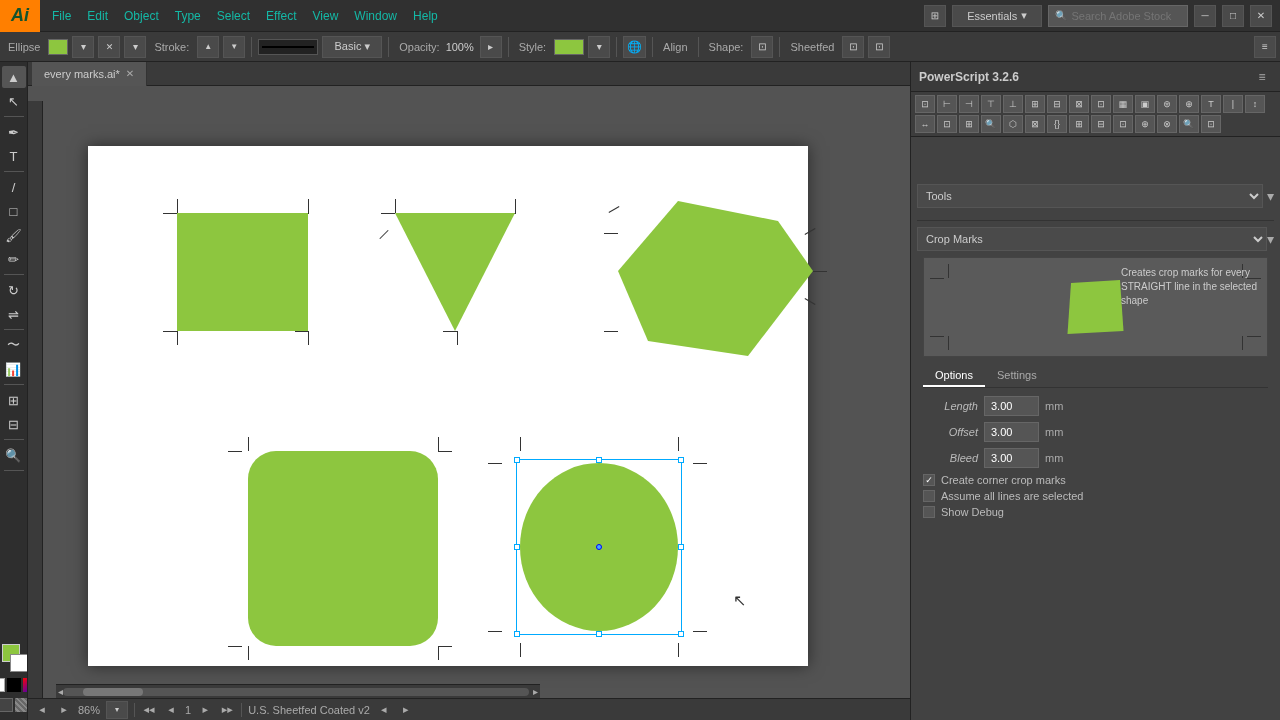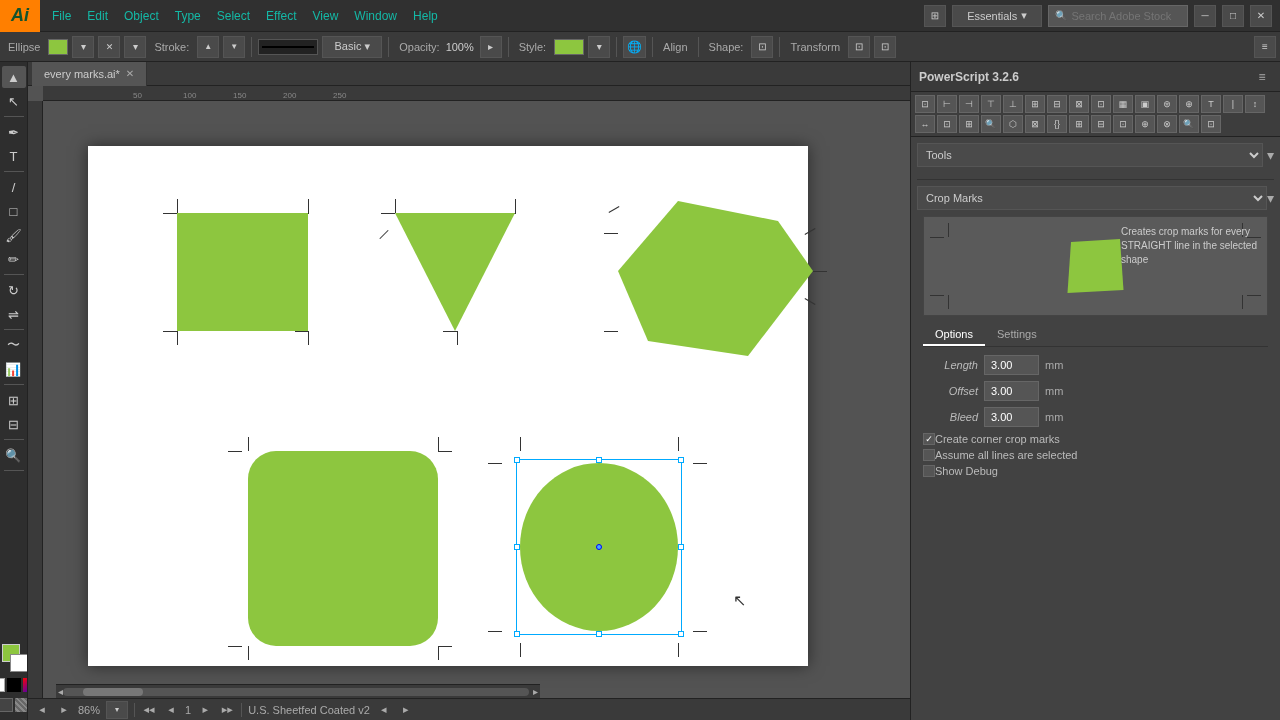--- a/index.html
+++ b/index.html
@@ -138,21 +138,21 @@
       background: #3d3d3d; border-bottom: 1px solid #222; padding: 3px 4px; display: flex; flex-wrap: wrap; gap: 2px;
     }
     .ps-btn {
       width: 20px; height: 18px; background: #555; border: 1px solid #666;
       display: flex; align-items: center; justify-content: center; color: #ccc;
       font-size: 9px; cursor: pointer;
     }
 
     
     #tools-section { padding: 6px; }
-    .section-row { display: flex; align-items: center; gap: 4px; margin-bottom: 6px; }
+    .section-row { display: flex; align-items: center; gap: 4px; margin-bottom: 6px; margin-top: 41px; }
     .section-select {
       flex: 1; height: 24px; background: #4a4a4a; border: 1px solid #555;
       color: #ccc; font-size: 11px; padding: 0 4px; cursor: pointer;
     }
 
     
     #crop-section { padding: 6px; }
     .crop-header-row { display: flex; align-items: center; justify-content: space-between; margin-bottom: 6px; }
 
     
@@ -179,21 +179,21 @@
     #options-fields { padding: 0 6px; }
     .field-row { display: flex; align-items: center; margin-bottom: 6px; gap: 6px; }
     .field-label { color: #bbb; font-size: 11px; width: 55px; text-align: right; font-style: italic; }
     .field-input {
       width: 55px; height: 20px; background: #555; border: 1px solid #666;
       color: #fff; font-size: 11px; text-align: left; padding: 0 6px;
     }
     .field-unit { color: #aaa; font-size: 11px; }
 
     
-    .checkbox-row { display: flex; align-items: center; margin-bottom: 4px; padding-left: 6px; }
+    .checkbox-row { display: flex; align-items: center; gap: 6px; margin-bottom: 4px; padding-left: 6px; }
     .cb { width: 12px; height: 12px; border: 1px solid #666; background: #555; display: flex; align-items: center; justify-content: center; cursor: pointer; flex-shrink: 0; }
     .cb.checked::after { content: '✓'; font-size: 9px; color: #fff; }
     .cb-label { color: #bbb; font-size: 11px; }
 
     
     #edge-cropmarks-btn {
       margin: 8px 6px; height: 26px; background: #5a5a5a; border: 1px solid #666;
       color: #ccc; font-size: 11px; cursor: pointer; display: flex; align-items: center; justify-content: center;
     }
 
@@ -272,21 +272,21 @@
   <div class="color-swatch" style="width:30px;"></div>
   <div class="toolbar-btn" style="width:16px;">▾</div>
   <div class="toolbar-divider"></div>
   <div class="toolbar-btn" style="font-size:12px;">🌐</div>
   <div class="toolbar-divider"></div>
   <span class="toolbar-label">Align</span>
   <div class="toolbar-divider"></div>
   <span class="toolbar-label">Shape:</span>
   <div class="toolbar-btn" style="font-size:10px;">⊡</div>
   <div class="toolbar-divider"></div>
-  <span class="toolbar-label">Transform</span>
+  <span class="toolbar-label">Sheetfed</span>
   <div class="toolbar-btn" style="font-size:10px;">⊡</div>
   <div class="toolbar-btn" style="font-size:10px;">⊡</div>
   <div class="toolbar-btn" style="margin-left:auto;">≡</div>
 </div>
 
 <div id="main">
 
   <div id="tools-panel">
     <div class="tool-btn active" title="Selection">▲</div>
     <div class="tool-btn" title="Direct Selection">↖</div>
@@ -332,28 +332,20 @@
 
     <div id="tab-bar">
       <div class="tab">
         <span>every marks.ai*</span>
         <span class="tab-close">✕</span>
       </div>
     </div>
 
     <div id="canvas-container" style="position:relative; flex:1; overflow:hidden;">
 
-      <div style="position:absolute; top:0; left:15px; right:0; height:15px; background:#3a3a3a; border-bottom:1px solid #222; z-index:5; display:flex; align-items:flex-end; padding-left:40px; overflow:hidden;">
-        <span style="color:#888; font-size:8px; width:50px;"></span>
-        <span style="color:#888; font-size:8px; width:50px;">50</span>
-        <span style="color:#888; font-size:8px; width:50px;">100</span>
-        <span style="color:#888; font-size:8px; width:50px;">150</span>
-        <span style="color:#888; font-size:8px; width:50px;">200</span>
-        <span style="color:#888; font-size:8px; width:50px;">250</span>
-      </div>
 
       <div style="position:absolute; top:15px; left:0; width:15px; bottom:14px; background:#3a3a3a; border-right:1px solid #222; z-index:5;"></div>
 
       <div id="artboard">
 
         <div class="crop-line crop-h" style="left:75px; top:67px; width:14px;"></div>
         <div class="crop-line crop-h" style="left:207px; top:67px; width:14px;"></div>
         <div class="crop-line crop-h" style="left:75px; top:185px; width:14px;"></div>
         <div class="crop-line crop-h" style="left:207px; top:185px; width:14px;"></div>
         <div class="crop-line crop-v" style="left:89px; top:53px; height:14px;"></div>

